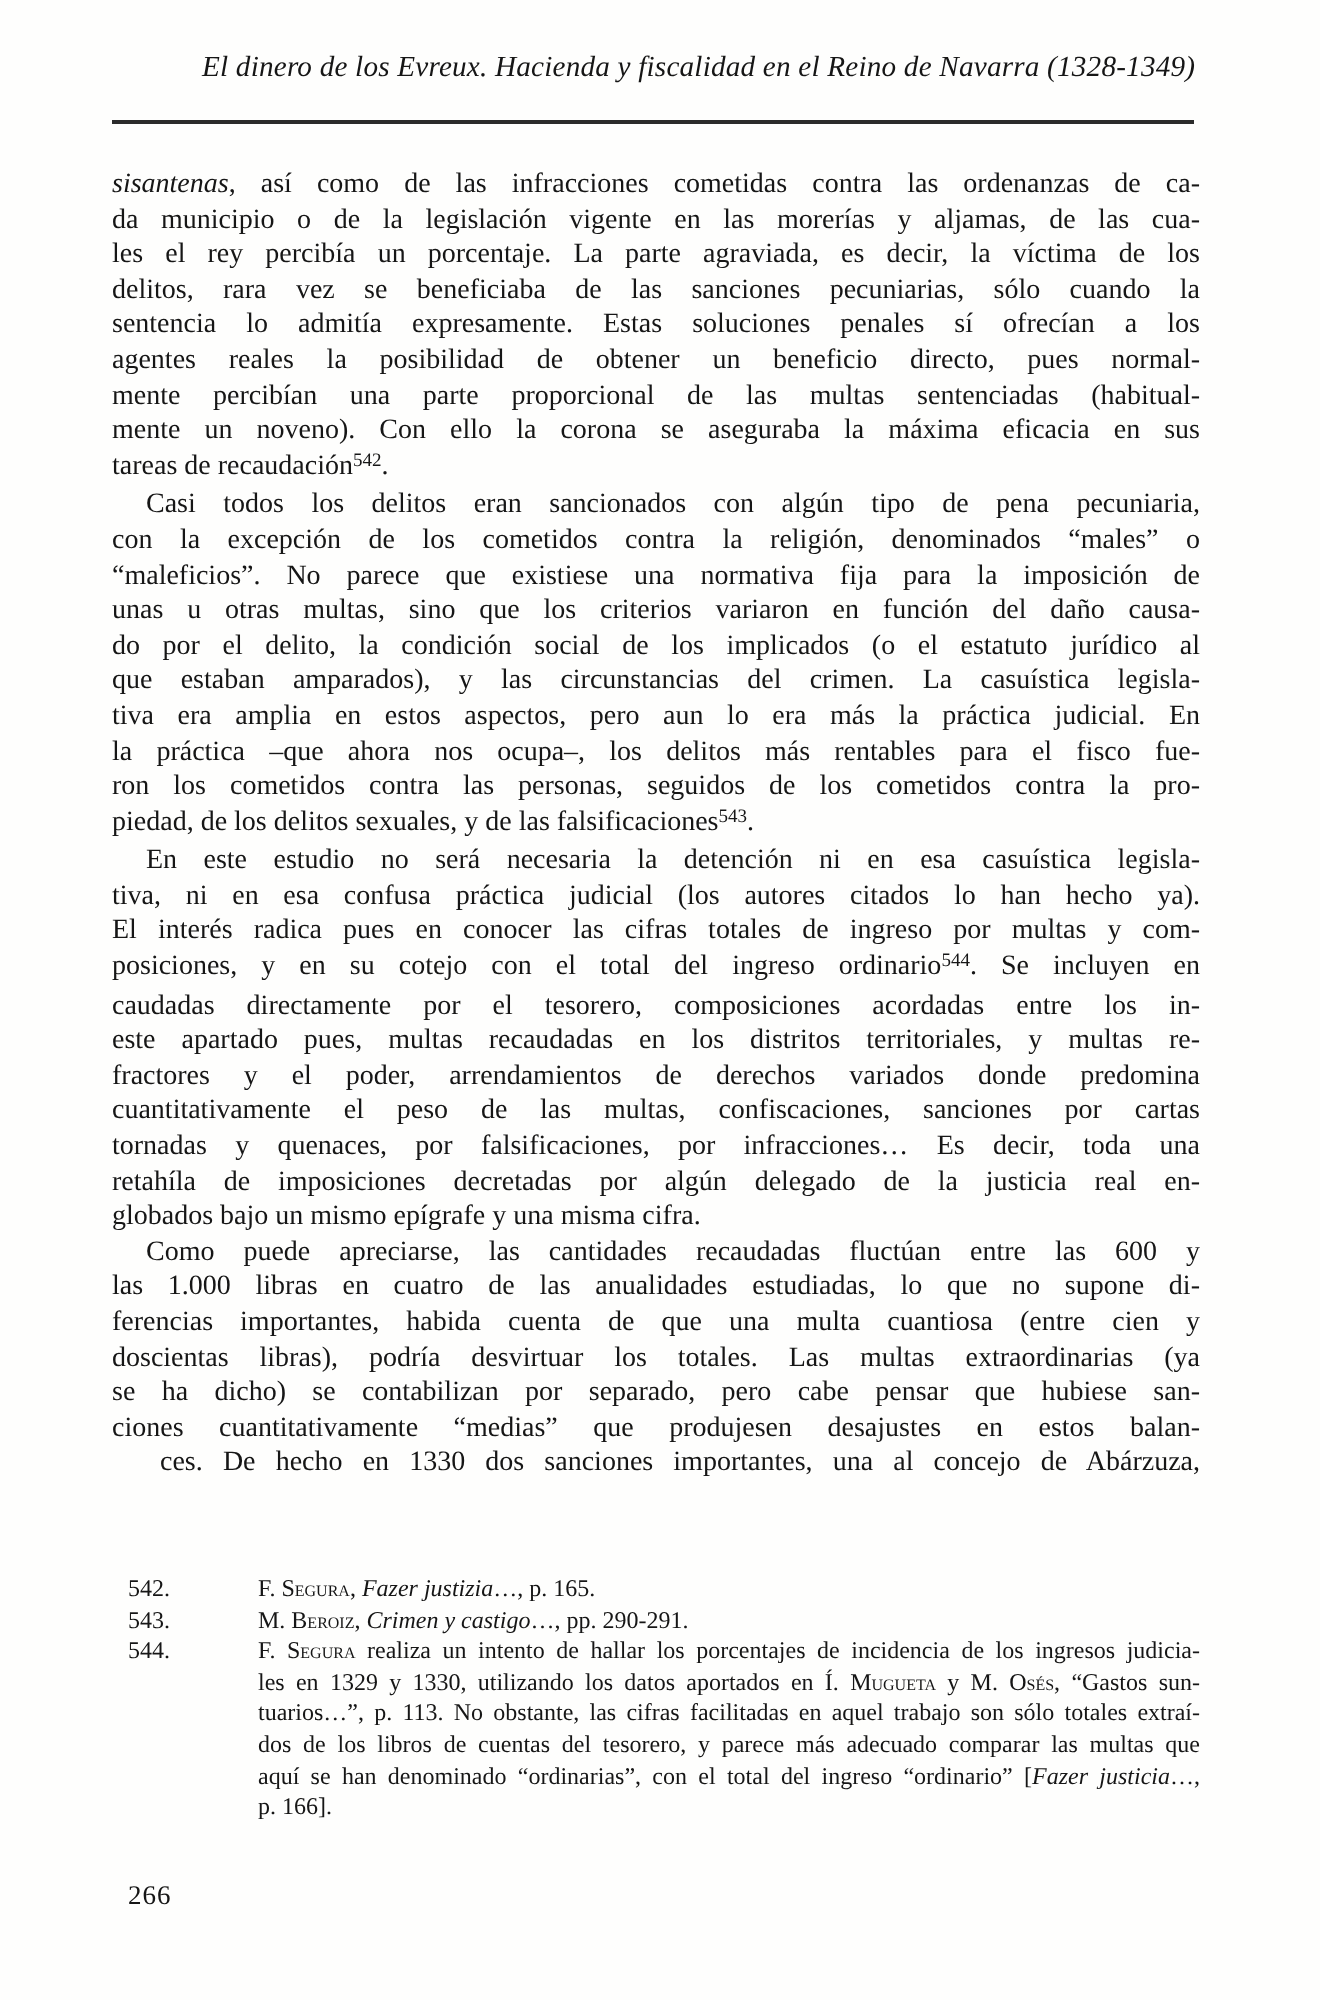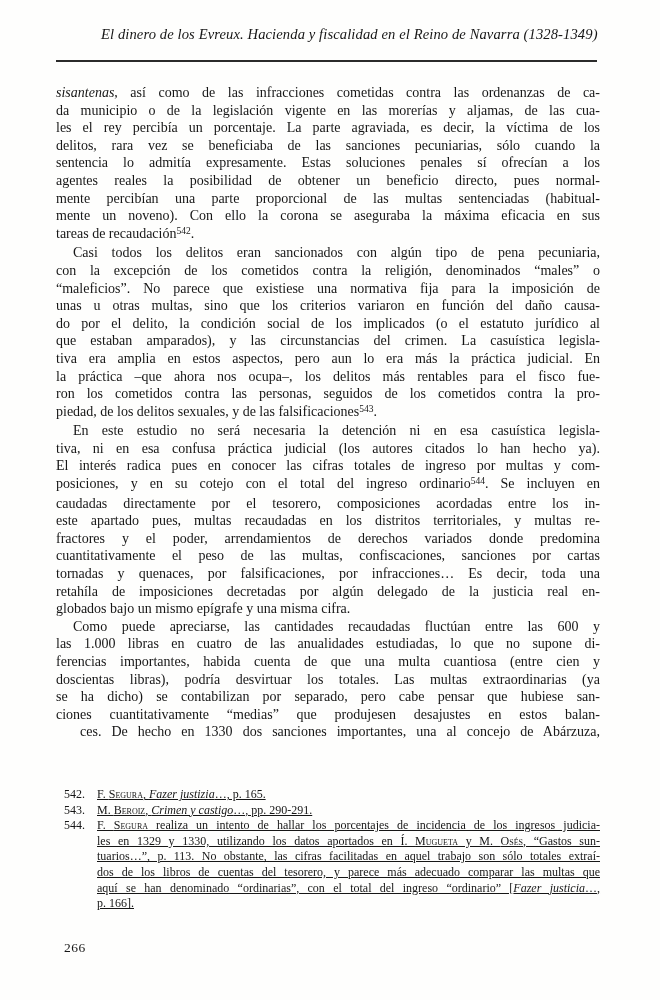--- a/index.html
+++ b/index.html
@@ -67,28 +67,28 @@
     top: -0.42em;
   }
   .footnotes {
     position: absolute;
     left: 56px;
     top: 787px;
     width: 544px;
     font-size: 12px;
     line-height: 15.6px;
   }
-  .fnote { display: flex; }
+  .fnote { display: flex; gap: 32px; }
   .fnum {
     flex: none;
     width: 41px;
     box-sizing: border-box;
     padding-left: 8px;
   }
-  .ftext { flex: 1; min-width: 0; text-decoration: underline; }
+  .ftext { flex: 1; min-width: 0; }
   .page-number {
     position: absolute;
     left: 64px;
     top: 940px;
     font-size: 13.5px;
     letter-spacing: 0.5px;
   }
 </style>
 </head>
 <body>

